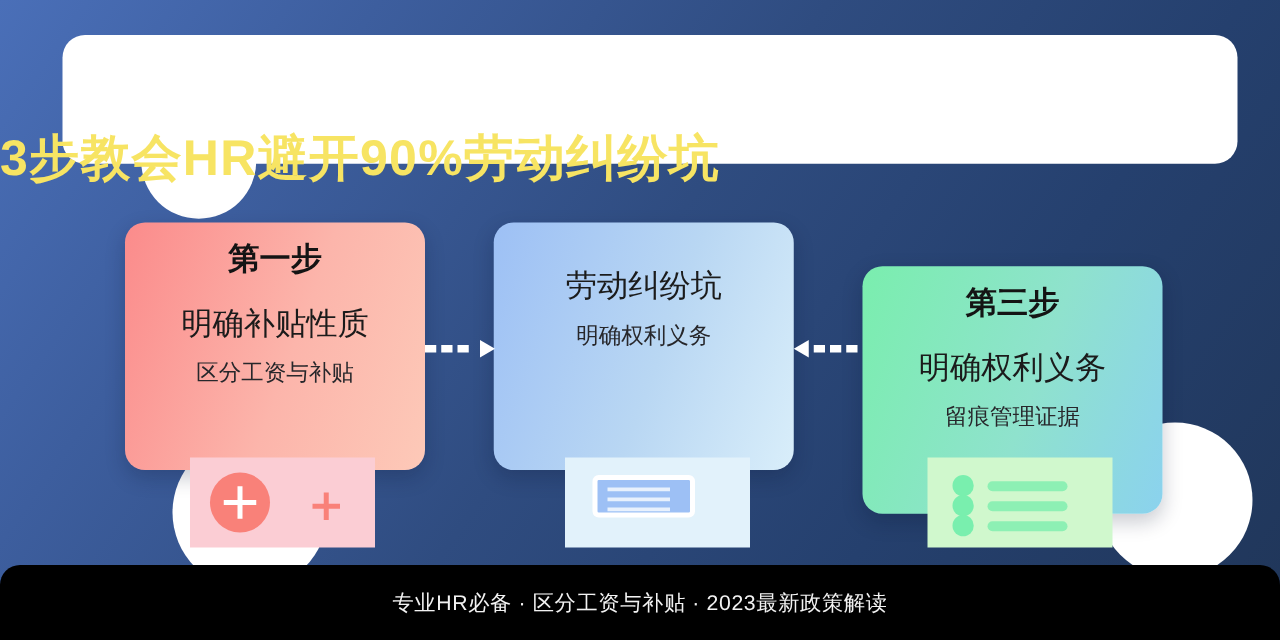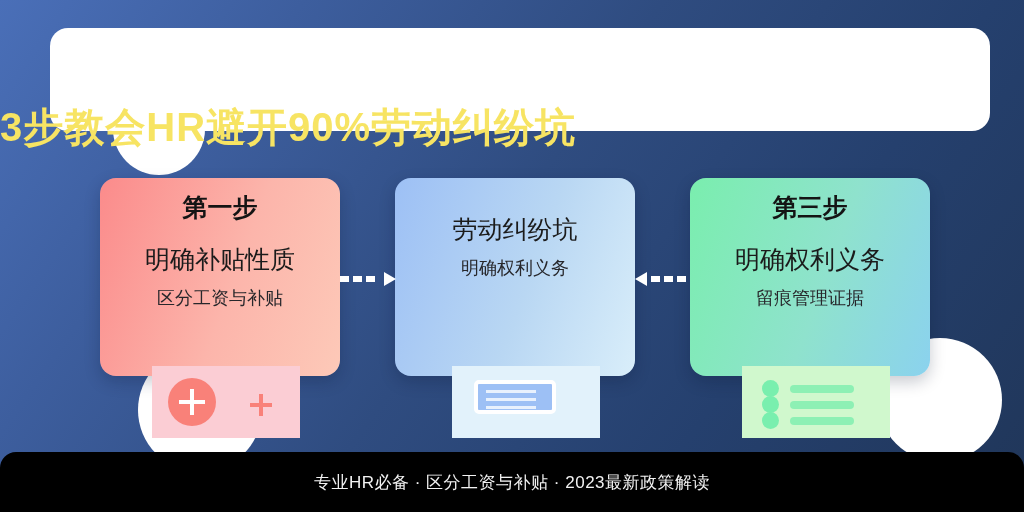--- a/index.html
+++ b/index.html
@@ -34,21 +34,21 @@
   }
 
   
   .step-card {
     position:absolute; top:178px; width:240px; height:198px;
     border-radius:16px; padding-top:14px; text-align:center;
     box-shadow:0 6px 16px rgba(10,20,45,0.22);
   }
   #step-card-1 { left:100px; background:linear-gradient(110deg,#fb8b8b 0%,#fcb5ab 55%,#fdc9b8 100%); }
   #step-card-2 { left:395px; background:linear-gradient(110deg,#9dc0f5 0%,#b9d7f3 55%,#d9eefa 100%); }
-  #step-card-3 { left:690px; background:linear-gradient(110deg,#7aeeae 0%,#8fe2cd 55%,#8bd2ee 100%); }
+  #step-card-3 { left:690px; background:linear-gradient(110deg,#7aeeae 0%,#8fe2cd 55%,#8bd2ee 100%);margin-top:35px; }
 
   .card-heading {
     font-size:25px; font-weight:bold; color:#141414; line-height:1.2;
   }
   .card-line-1 {
     margin-top:22px; font-size:25px; color:#1b1b1b; line-height:1.2;
   }
   .card-line-2 {
     margin-top:14px; font-size:18px; color:#27272b; line-height:1.2;
   }

